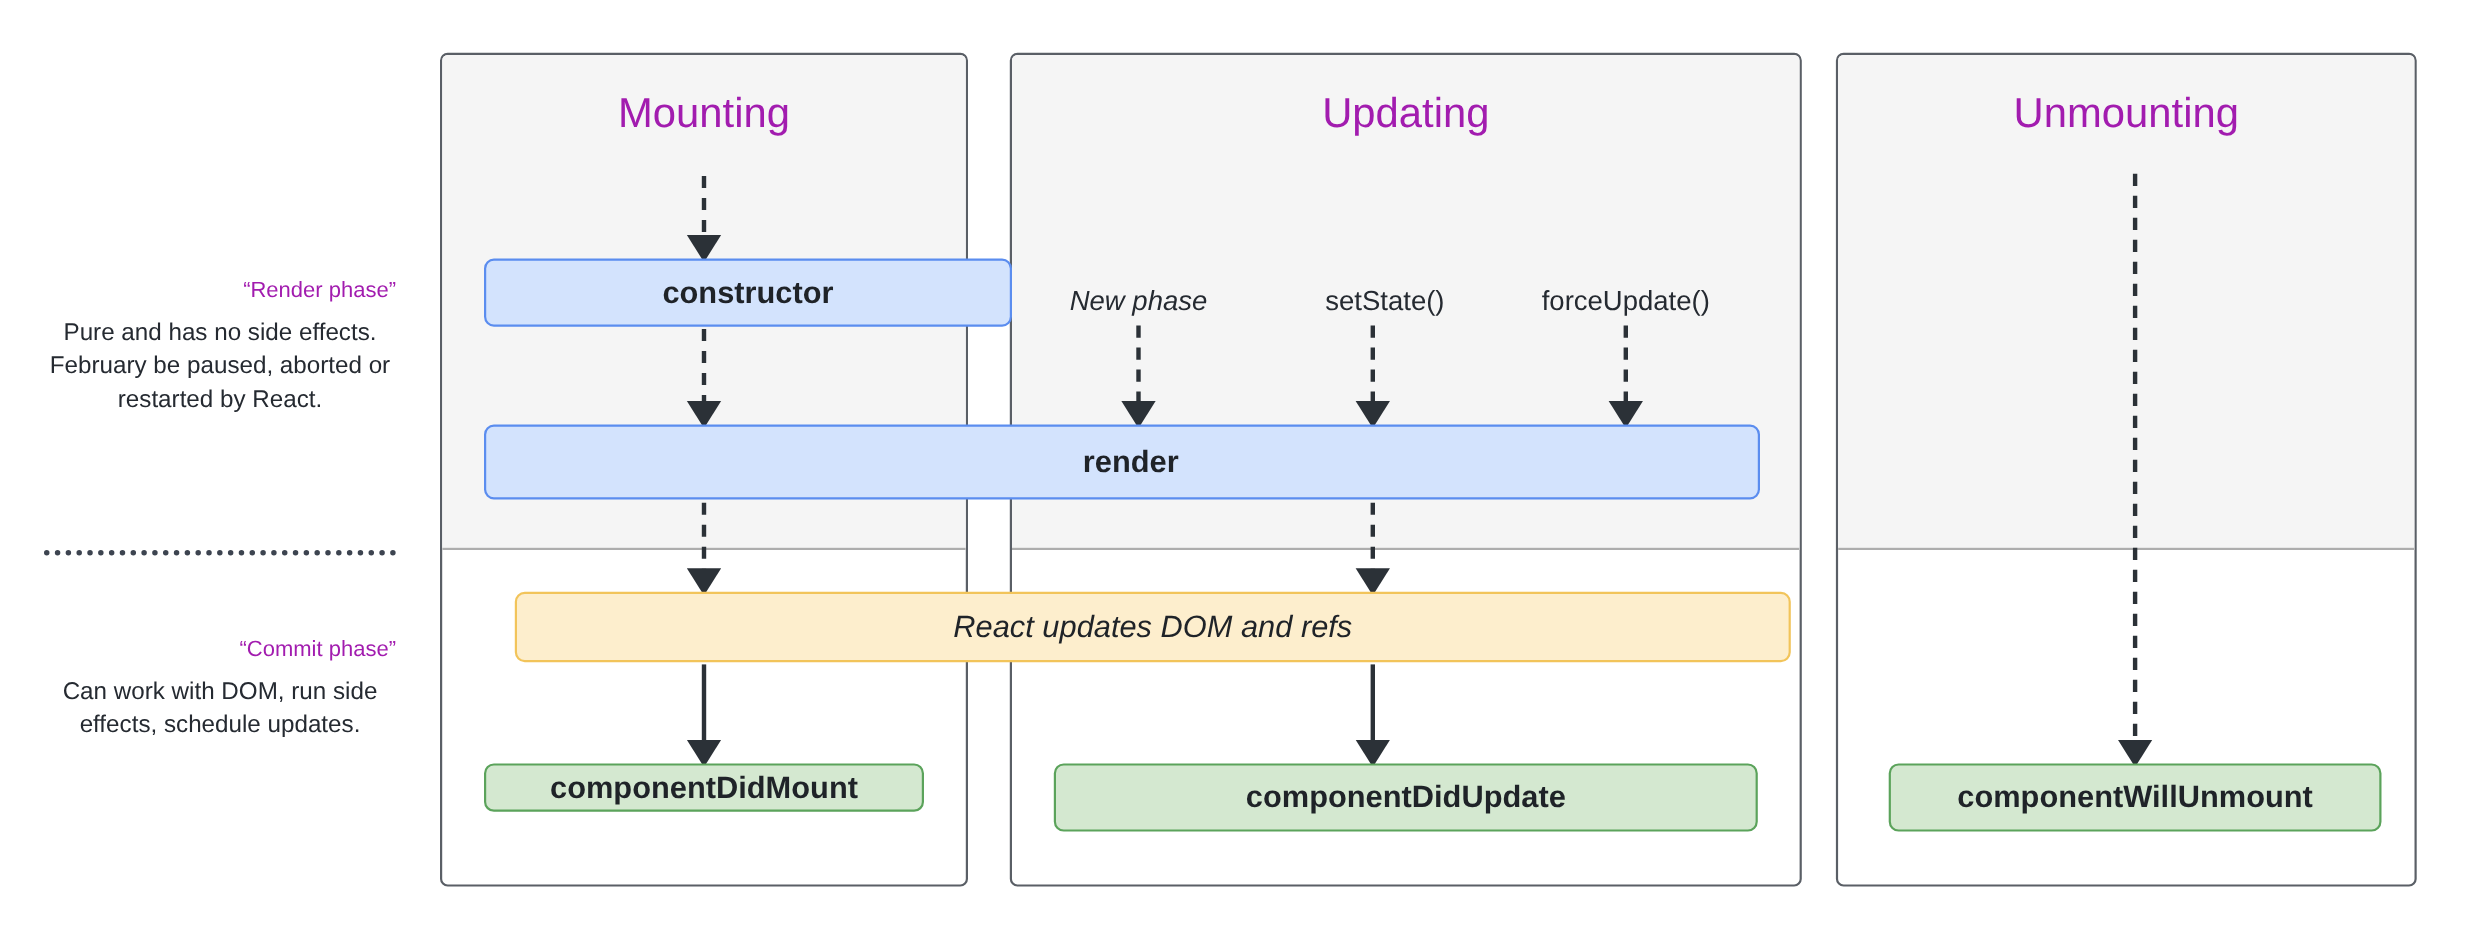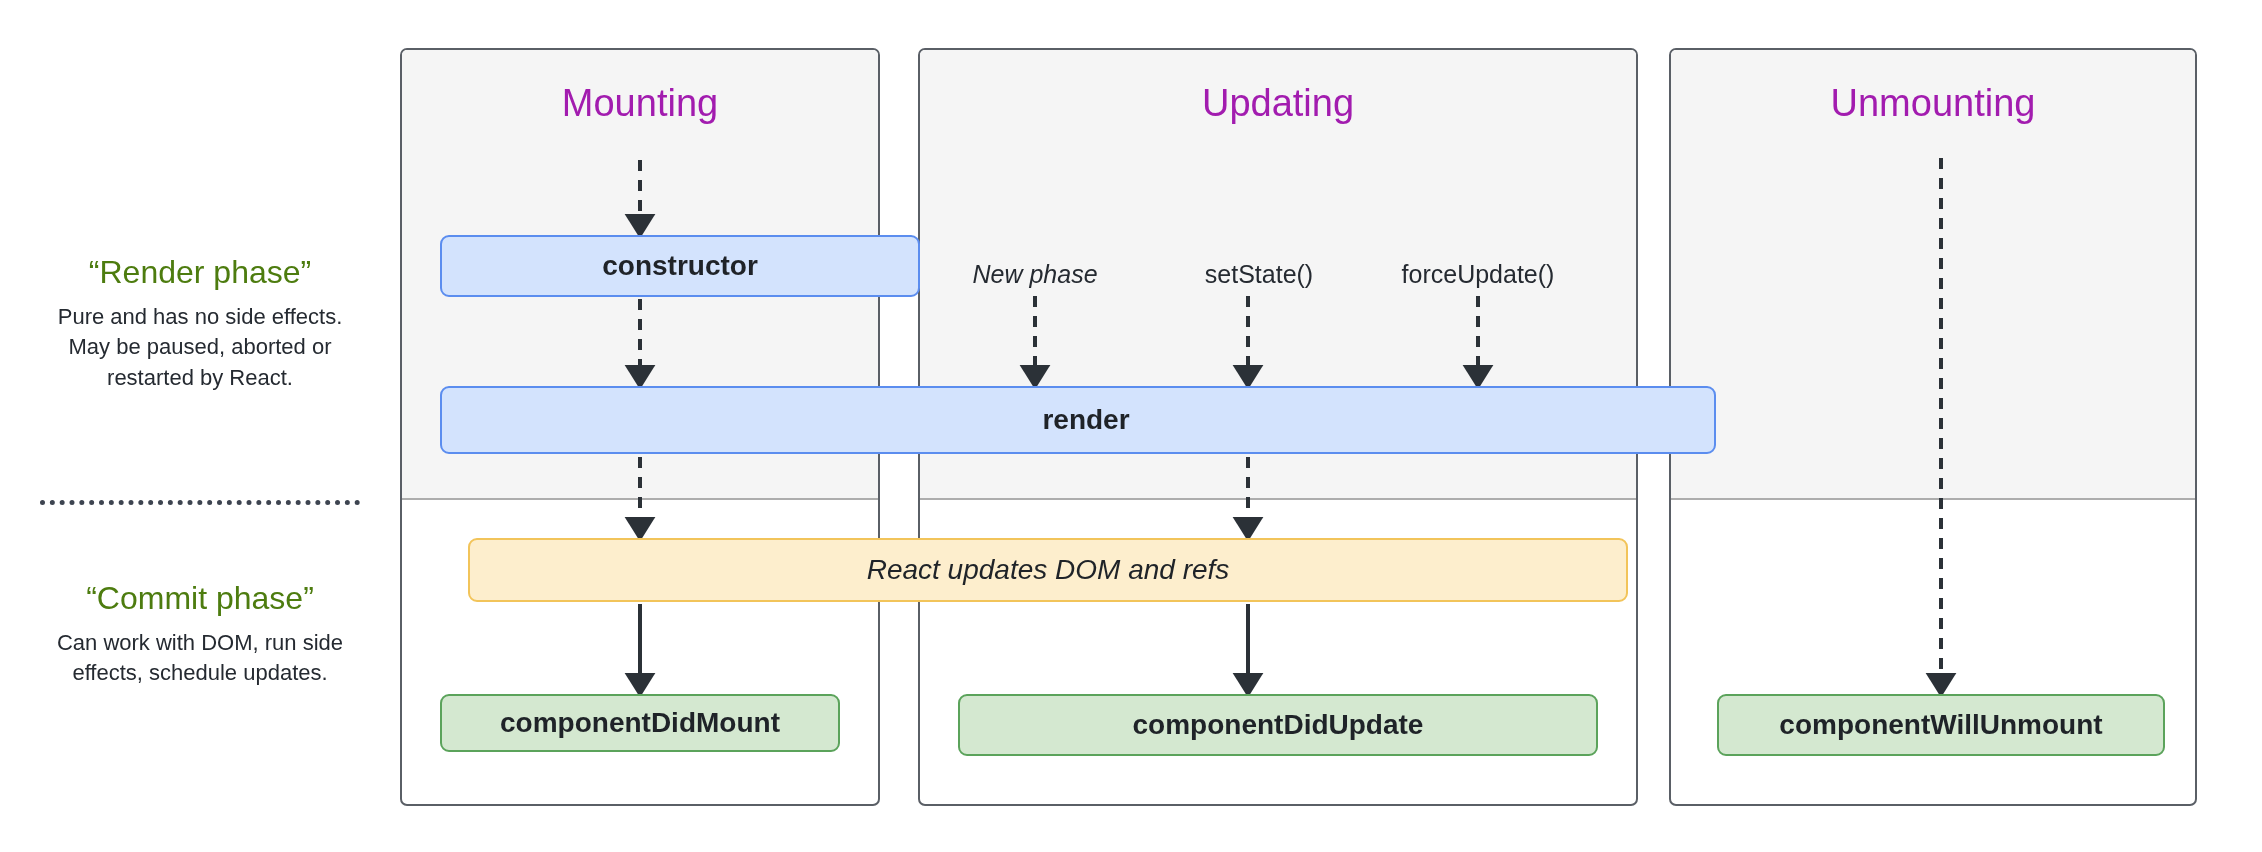--- a/index.html
+++ b/index.html
@@ -22,24 +22,25 @@
   }
 
   
   .phase-label {
     position: absolute;
     width: 320px;
     left: 40px;
     text-align: center;
   }
   .phase-label .phase-title {
-    font-size: 32px;
-    color: #4d7c0f;
+    font-size: 20px;
+    color: #a21caf;
     line-height: 1.25;
     white-space: nowrap;
+    text-align: right;
   }
   .phase-label .phase-desc {
     font-size: 22px;
     color: #252a31;
     line-height: 1.38;
     margin-top: 10px;
   }
 
   #render-phase-label { top: 252px; }
   #commit-phase-label { top: 578px; }
@@ -130,44 +131,44 @@
   }
   .node.green {
     background: #d4e8d0;
     border: 2px solid #5ba35b;
     font-weight: bold;
     font-size: 28px;
     color: #1f2328;
   }
 
   #node-constructor          { left: 440px;  top: 235px; width: 480px;  height: 62px; }
-  #node-render               { left: 440px;  top: 386px; width: 1276px; height: 68px; padding-left: 16px; }
+  #node-render               { left: 440px;  top: 386px; width: 1160px; height: 68px; padding-left: 16px; }
   #node-react-updates        { left: 440px;  top: 538px; width: 1160px; height: 64px; margin-left: 28px; }
-  #node-did-mount            { left: 440px;  top: 694px; width: 400px;  height: 58px; }
+  #node-did-mount            { left: 440px;  top: 694px; width: 400px;  height: 44px; }
   #node-did-update           { left: 958px;  top: 694px; width: 640px;  height: 62px; }
   #node-will-unmount         { left: 1717px; top: 694px; width: 448px;  height: 62px; }
 
   
   #arrows {
     position: absolute;
     left: 0;
     top: 0;
     width: 2262px;
     height: 852px;
     pointer-events: none;
   }
 </style>
 </head>
 <body>
 
 <div id="stage">
 
   <div class="phase-label" id="render-phase-label">
     <div class="phase-title">“Render phase”</div>
-    <div class="phase-desc">Pure and has no side effects. May be paused, aborted or restarted by React.</div>
+    <div class="phase-desc">Pure and has no side effects. February be paused, aborted or restarted by React.</div>
   </div>
 
   <div id="phase-divider"></div>
 
   <div class="phase-label" id="commit-phase-label">
     <div class="phase-title">“Commit phase”</div>
     <div class="phase-desc">Can work with DOM, run side effects, schedule updates.</div>
   </div>
 
   <div class="column" id="col-mounting">

